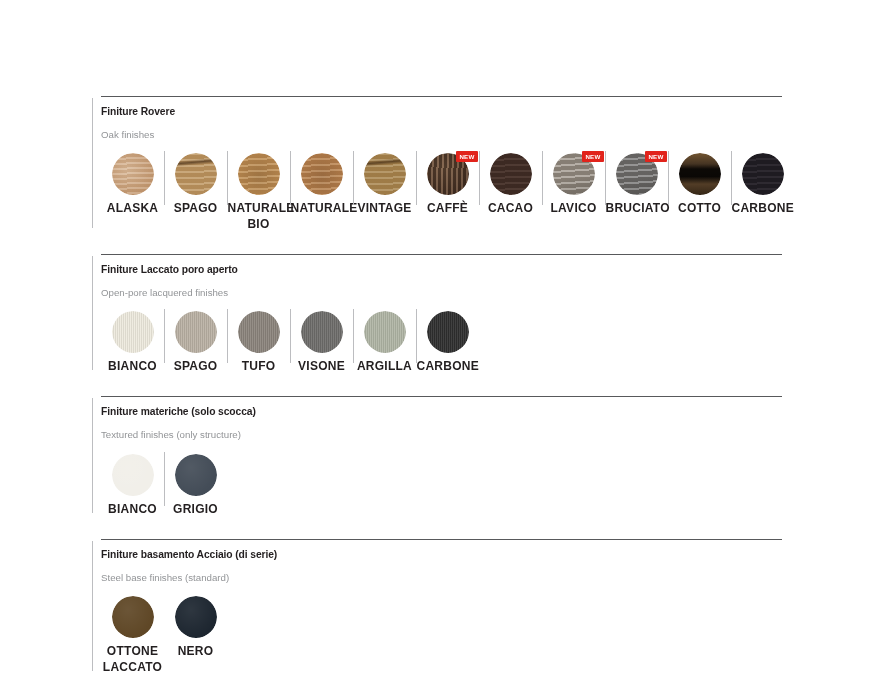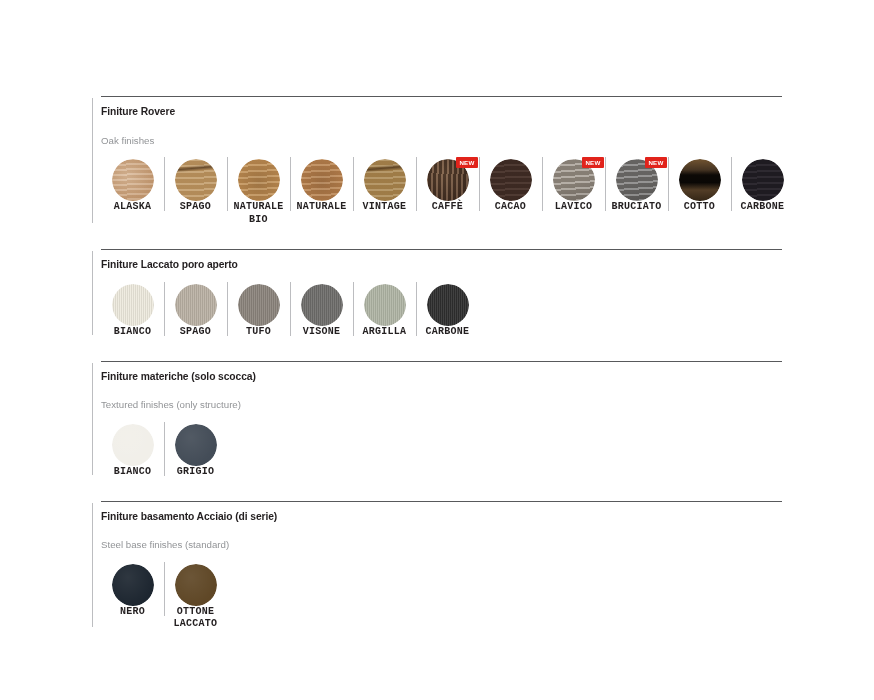--- a/index.html
+++ b/index.html
@@ -60,21 +60,21 @@
     font-weight: bold;
     color: #231f20;
     letter-spacing: -0.1px;
     display: block;
   }
   .section-subtitle {
     font-size: 9.7px;
     font-weight: normal;
     color: #929497;
     display: block;
-    margin-top: 17px;
+    margin-top: 11px;
   }
 
   
   .swatch-row {
     display: flex;
     align-items: flex-start;
   }
   .swatch-cell {
     position: relative;
     width: 63px;
@@ -121,28 +121,28 @@
     font-size: 6.2px;
     font-weight: bold;
     letter-spacing: 0.2px;
     line-height: 1;
     padding: 2.4px 3px 2.2px 3px;
     border-radius: 1px;
     z-index: 3;
   }
 
   .swatch-label {
-    font-size: 10px;
+    margin-top: 6px;
+    font-size: 12px;
     font-weight: bold;
     letter-spacing: 0.25px;
     color: #231f20;
     text-align: center;
     line-height: 1.28;
     width: 62px;
-    font-family: Liberation Mono, monospace;
   }
 
   .section-gap { height: 22px; }
 </style>
 </head>
 <body>
 
 <div class="page">
   <div class="sheet" id="sheet">
       <div class="section">
@@ -255,20 +255,21 @@
             <div class="swatch-label">CARBONE</div>
           </div>
         </div>
       </div>
       <div class="section-gap"></div>
       <div class="section">
         <div class="section-divider"></div>
         <div class="section-rule"></div>
         <div class="section-head">
           <span class="section-title">Finiture Laccato poro aperto</span>
+          <span class="section-subtitle">Open-pore lacquered finishes</span>
         </div>
         <div class="swatch-row">
           <div class="swatch-cell">
             <div class="swatch-wrap">
               <div class="swatch">
                 <div class="grain" style="background:#eeeade;background-image:repeating-linear-gradient(90deg, rgba(255,255,255,.085) 0 1px, rgba(0,0,0,.075) 1px 2px);"></div>
               </div>
             </div>
             <div class="swatch-label">BIANCO</div>
           </div>
@@ -350,33 +351,33 @@
       <div class="section-gap"></div>
       <div class="section">
         <div class="section-divider"></div>
         <div class="section-rule"></div>
         <div class="section-head">
           <span class="section-title">Finiture basamento Acciaio (di serie)</span>
           <span class="section-subtitle">Steel base finishes (standard)</span>
         </div>
         <div class="swatch-row">
           <div class="swatch-cell">
+            <div class="cell-rule"></div>
+            <div class="swatch-wrap">
+              <div class="swatch">
+                <div class="grain" style="background:#5f4726;background-image:radial-gradient(ellipse at 38% 32%, rgba(255,255,255,.08), rgba(0,0,0,0) 70%);"></div>
+              </div>
+            </div>
+            <div class="swatch-label">OTTONE LACCATO</div>
+          </div>
+          <div class="swatch-cell">
             <div class="swatch-wrap">
               <div class="swatch">
                 <div class="grain" style="background:#1d2630;background-image:radial-gradient(ellipse at 38% 32%, rgba(255,255,255,.08), rgba(0,0,0,0) 70%);"></div>
               </div>
             </div>
             <div class="swatch-label">NERO</div>
-          </div>
-          <div class="swatch-cell">
-            <div class="cell-rule"></div>
-            <div class="swatch-wrap">
-              <div class="swatch">
-                <div class="grain" style="background:#5f4726;background-image:radial-gradient(ellipse at 38% 32%, rgba(255,255,255,.08), rgba(0,0,0,0) 70%);"></div>
-              </div>
-            </div>
-            <div class="swatch-label">OTTONE LACCATO</div>
           </div>
         </div>
       </div>
       <div class="section-gap"></div>
     </div>
 </div>
 
 </body></html>

